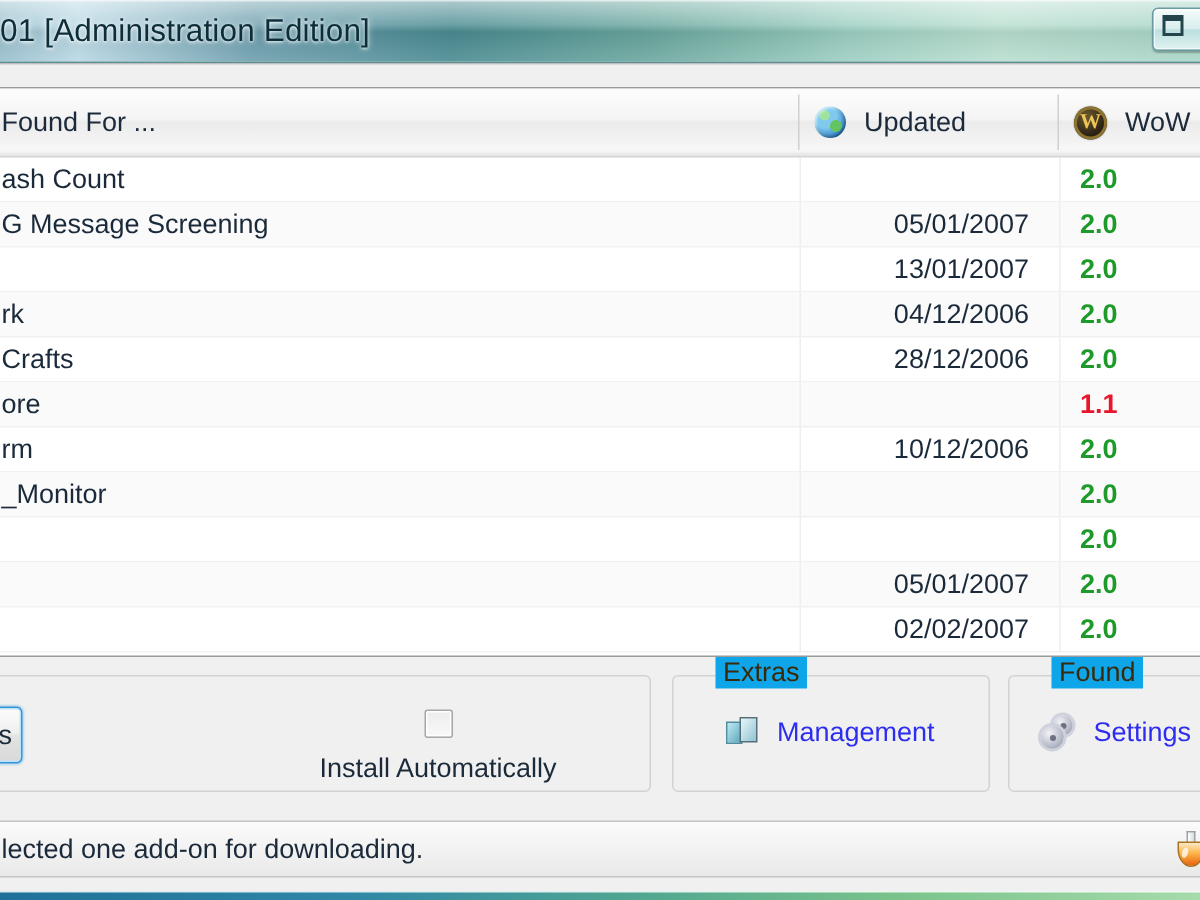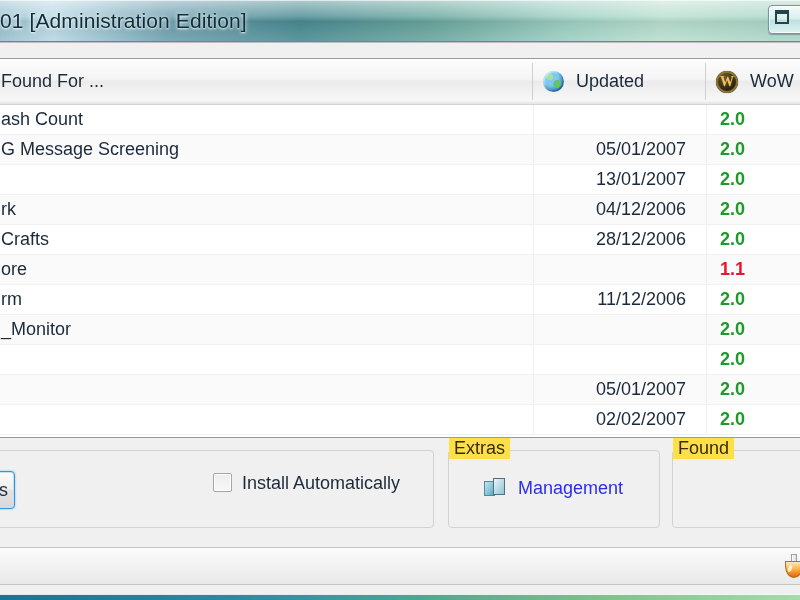--- a/index.html
+++ b/index.html
@@ -225,23 +225,23 @@
     top: 10px;
     height: 78px;
     border: 1px solid #d2d2d2;
     border-radius: 4px;
     background: transparent;
     box-sizing: border-box;
   }
   .group-title {
     position: absolute;
     top: -13px;
-    left: 0;
+    left: 28px;
     padding: 0 5px;
-    background: #fde047;
+    background: #0ea5e9;
     font-size: 18px;
     color: #3a2a0c;
     white-space: nowrap;
   }
 
   .group-actions { left: -14px; width: 448px; }
   .group-extras  { left: 448px; width: 212px; }
   .group-other   { left: 672px; width: 198px; }
 
   .btn {
@@ -273,22 +273,23 @@
     top: 20px;
     width: 167px;
     height: 38px;
   }
 
   .checkrow {
     position: absolute;
     left: 226px;
     top: 22px;
     display: flex;
-    align-items: flex-start;
+    align-items: center;
     gap: 10px;
+    flex-direction: column;
   }
   .checkbox {
     width: 19px;
     height: 19px;
     border: 1px solid #a6a6a6;
     border-radius: 2px;
     background: linear-gradient(to bottom, #ededed, #f8f8f8);
     box-shadow: inset 0 0 0 1px #ffffff;
     box-sizing: border-box;
   }
@@ -493,21 +494,21 @@
           </div>
           <div class="lv-row">
             <div class="cell cell-name">ore</div>
             <span class="row-sep-v" style="left: 546px;"></span>
             <span class="row-sep-v" style="left: 719px;"></span>
             <div class="cell cell-ver ver-old">1.1</div>
           </div>
           <div class="lv-row">
             <div class="cell cell-name">rm</div>
             <span class="row-sep-v" style="left: 546px;"></span>
-            <div class="cell cell-upd">11/12/2006</div>
+            <div class="cell cell-upd">10/12/2006</div>
             <span class="row-sep-v" style="left: 719px;"></span>
             <div class="cell cell-ver ver-ok">2.0</div>
           </div>
           <div class="lv-row">
             <div class="cell cell-name">_Monitor</div>
             <span class="row-sep-v" style="left: 546px;"></span>
             <span class="row-sep-v" style="left: 719px;"></span>
             <div class="cell cell-ver ver-ok">2.0</div>
           </div>
           <div class="lv-row">
@@ -552,25 +553,33 @@
           <span class="mgmt-icon">
             <span class="cube-a"></span>
             <span class="cube-b"></span>
           </span>
           <span class="link-text">Management</span>
         </div>
       </div>
 
       <div class="group group-other">
         <div class="group-title">Found</div>
+        <div class="link-item" style="left:20px;">
+          <span class="gears-icon">
+            <span class="g1"></span>
+            <span class="g2"></span>
+          </span>
+          <span class="link-text">Settings</span>
+        </div>
       </div>
 
     </div>
 
     <div class="statusbar">
+      <div class="status-text">lected one add-on for downloading.</div>
       <div class="flask-icon">
         <span class="neck"></span>
         <span class="body"></span>
         <span class="shine"></span>
       </div>
     </div>
 
     <div class="window-bottom"></div>
 
   </div>

